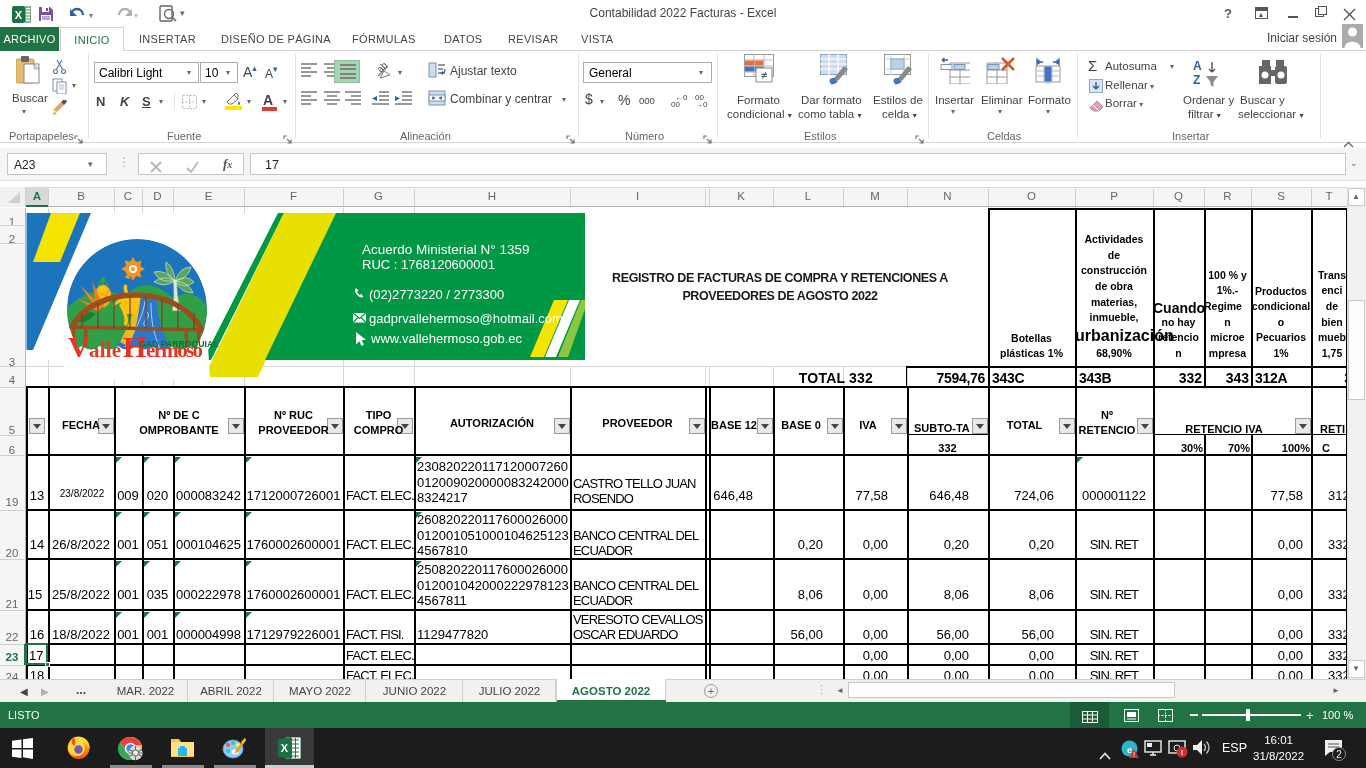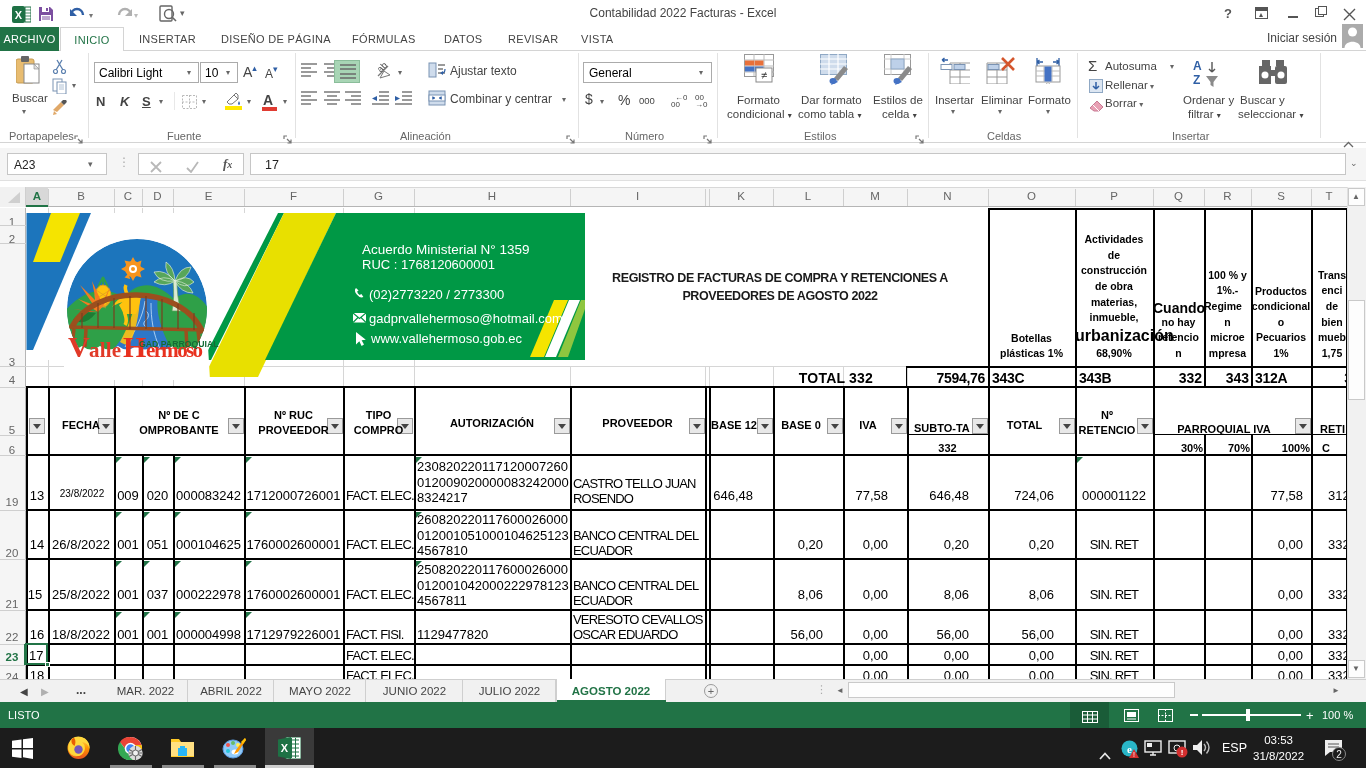--- a/index.html
+++ b/index.html
@@ -622,21 +622,21 @@
 <div class="txt ct hb" style="left:343px;top:424px;width:71px;font-size:11px">COMPRO</div>
 <div class="txt ct hb" style="left:414px;top:417px;width:156px;font-size:11px">AUTORIZACIÓN</div>
 <div class="txt ct hb" style="left:570px;top:417px;width:135px;font-size:11px">PROVEEDOR</div>
 <div class="txt ct hb" style="left:709px;top:419px;width:50px;font-size:11px">BASE 12</div>
 <div class="txt ct hb" style="left:773px;top:419px;width:56px;font-size:11px">BASE 0</div>
 <div class="txt ct hb" style="left:843px;top:419px;width:50px;font-size:11px">IVA</div>
 <div class="txt hb" style="left:914px;top:422px;font-size:11px">SUBTO-TA</div>
 <div class="txt ct hb" style="left:988px;top:419px;width:73px;font-size:11px">TOTAL</div>
 <div class="txt ct hb" style="left:1075px;top:409px;width:64px;font-size:11px">Nº</div>
 <div class="txt ct hb" style="left:1075px;top:424px;width:64px;font-size:11px">RETENCIO</div>
-<div class="txt ct hb" style="left:1153px;top:423px;width:142px;font-size:11px">PARROQUIAL IVA</div>
+<div class="txt ct hb" style="left:1153px;top:423px;width:142px;font-size:11px">RETENCIO IVA</div>
 <div class="txt hb" style="left:1320px;top:423px;font-size:11px">RETI</div>
 <div class="txt ct hb" style="left:907px;top:442px;width:81px;font-size:11px">332</div>
 <div class="txt rt hb" style="left:1153px;top:442px;width:50px;font-size:11px">30%</div>
 <div class="txt rt hb" style="left:1204px;top:442px;width:46px;font-size:11px">70%</div>
 <div class="txt rt hb" style="left:1251px;top:442px;width:59px;font-size:11px">100%</div>
 <div class="txt hb" style="left:1322px;top:442px;font-size:11px">C</div>
 <div class="gt" style="left:115.5px;top:456.5px"></div>
 <div class="gt" style="left:143.5px;top:456.5px"></div>
 <div class="gt" style="left:174.5px;top:456.5px"></div>
 <div class="gt" style="left:245.5px;top:456.5px"></div>
@@ -690,21 +690,21 @@
 <div class="txt rt dt" style="left:743px;top:537px;width:80px;font-size:13px">0,20</div>
 <div class="txt rt dt" style="left:808px;top:537px;width:80px;font-size:13px">0,00</div>
 <div class="txt rt dt" style="left:889px;top:537px;width:80px;font-size:13px">0,20</div>
 <div class="txt rt dt" style="left:974px;top:537px;width:80px;font-size:13px">0,20</div>
 <div class="txt ct dt" style="left:1075px;top:537px;width:78px;font-size:13px;letter-spacing:-0.8px">SIN. RET</div>
 <div class="txt rt dt" style="left:1223px;top:537px;width:80px;font-size:13px">0,00</div>
 <div class="txt dt" style="left:1328px;top:537px;font-size:13px">332</div>
 <div class="txt ct dt" style="left:26px;top:587px;width:18px;font-size:13px">15</div>
 <div class="txt ct dt" style="left:48px;top:587px;width:66px;font-size:13px">25/8/2022</div>
 <div class="txt ct dt" style="left:114px;top:587px;width:28px;font-size:13px">001</div>
-<div class="txt ct dt" style="left:142px;top:587px;width:31px;font-size:13px">037</div>
+<div class="txt ct dt" style="left:142px;top:587px;width:31px;font-size:13px">035</div>
 <div class="txt ct dt" style="left:173px;top:587px;width:71px;font-size:13px">000222978</div>
 <div class="txt ct dt" style="left:244px;top:587px;width:99px;font-size:13px">1760002600001</div>
 <div class="txt dt" style="left:346px;top:587px;font-size:13px;letter-spacing:-0.8px">FACT. ELEC.</div>
 <div class="txt dt" style="left:417px;top:562px;font-size:13px">250820220117600026000</div>
 <div class="txt dt" style="left:417px;top:577.5px;font-size:13px">012001042000222978123</div>
 <div class="txt dt" style="left:417px;top:593px;font-size:13px">4567811</div>
 <div class="txt dt" style="left:573px;top:578px;font-size:13px;letter-spacing:-0.8px">BANCO CENTRAL DEL</div>
 <div class="txt dt" style="left:573px;top:593px;font-size:13px;letter-spacing:-0.8px">ECUADOR</div>
 <div class="txt rt dt" style="left:743px;top:587px;width:80px;font-size:13px">8,06</div>
 <div class="txt rt dt" style="left:808px;top:587px;width:80px;font-size:13px">0,00</div>
@@ -880,19 +880,19 @@
       <path d="M9 8 m-3 0 a3 3 0 1 0 6 0 a3 3 0 1 0 -6 0" fill="none" stroke="#eee"></path>
     </svg><svg width="12" height="12" style="position:absolute;left:8px;top:6px">
       <circle cx="6" cy="6" r="5.5" fill="#d32f2f"></circle>
       <text x="6" y="9" font-size="8" font-weight="bold" fill="#fff" text-anchor="middle" font-family="Liberation Sans">!</text>
     </svg></div>
 <div class="a" style="left:1192px;top:739px;width:18px;height:17px"><svg width="18" height="17">
       <path d="M1 6 h4 l5 -5 v15 l-5 -5 h-4 z" fill="#eee"></path>
       <path d="M12 5 q3 3.5 0 7 M14.5 2.5 q5 6 0 12" stroke="#bbb" fill="none" stroke-width="1.4"></path>
     </svg></div>
 <div class="txt" style="left:1222px;top:741px;font-size:12.5px;color:#fff">ESP</div>
-<div class="txt rt" style="left:1253px;top:734px;width:40px;font-size:11.5px;color:#fff">03:53</div>
+<div class="txt rt" style="left:1253px;top:734px;width:40px;font-size:11.5px;color:#fff">16:01</div>
 <div class="txt" style="left:1253px;top:750px;font-size:11.5px;color:#fff">31/8/2022</div>
 <div class="a" style="left:1324px;top:739px;width:19px;height:17px"><svg width="19" height="17">
       <path d="M1 1 h17 v12 h-12 l-5 4 z" fill="#eee"></path>
       <path d="M4 5 h11 M4 8 h11" stroke="#555"></path>
     </svg></div>
 <div class="a" style="left:1332px;top:747px;width:14px;height:14px;border:1.5px solid #8a8a8a;border-radius:8px;background:#1c1c1c;color:#eee;font-size:10px;text-align:center;line-height:13px">2</div>
 
 </body></html>

